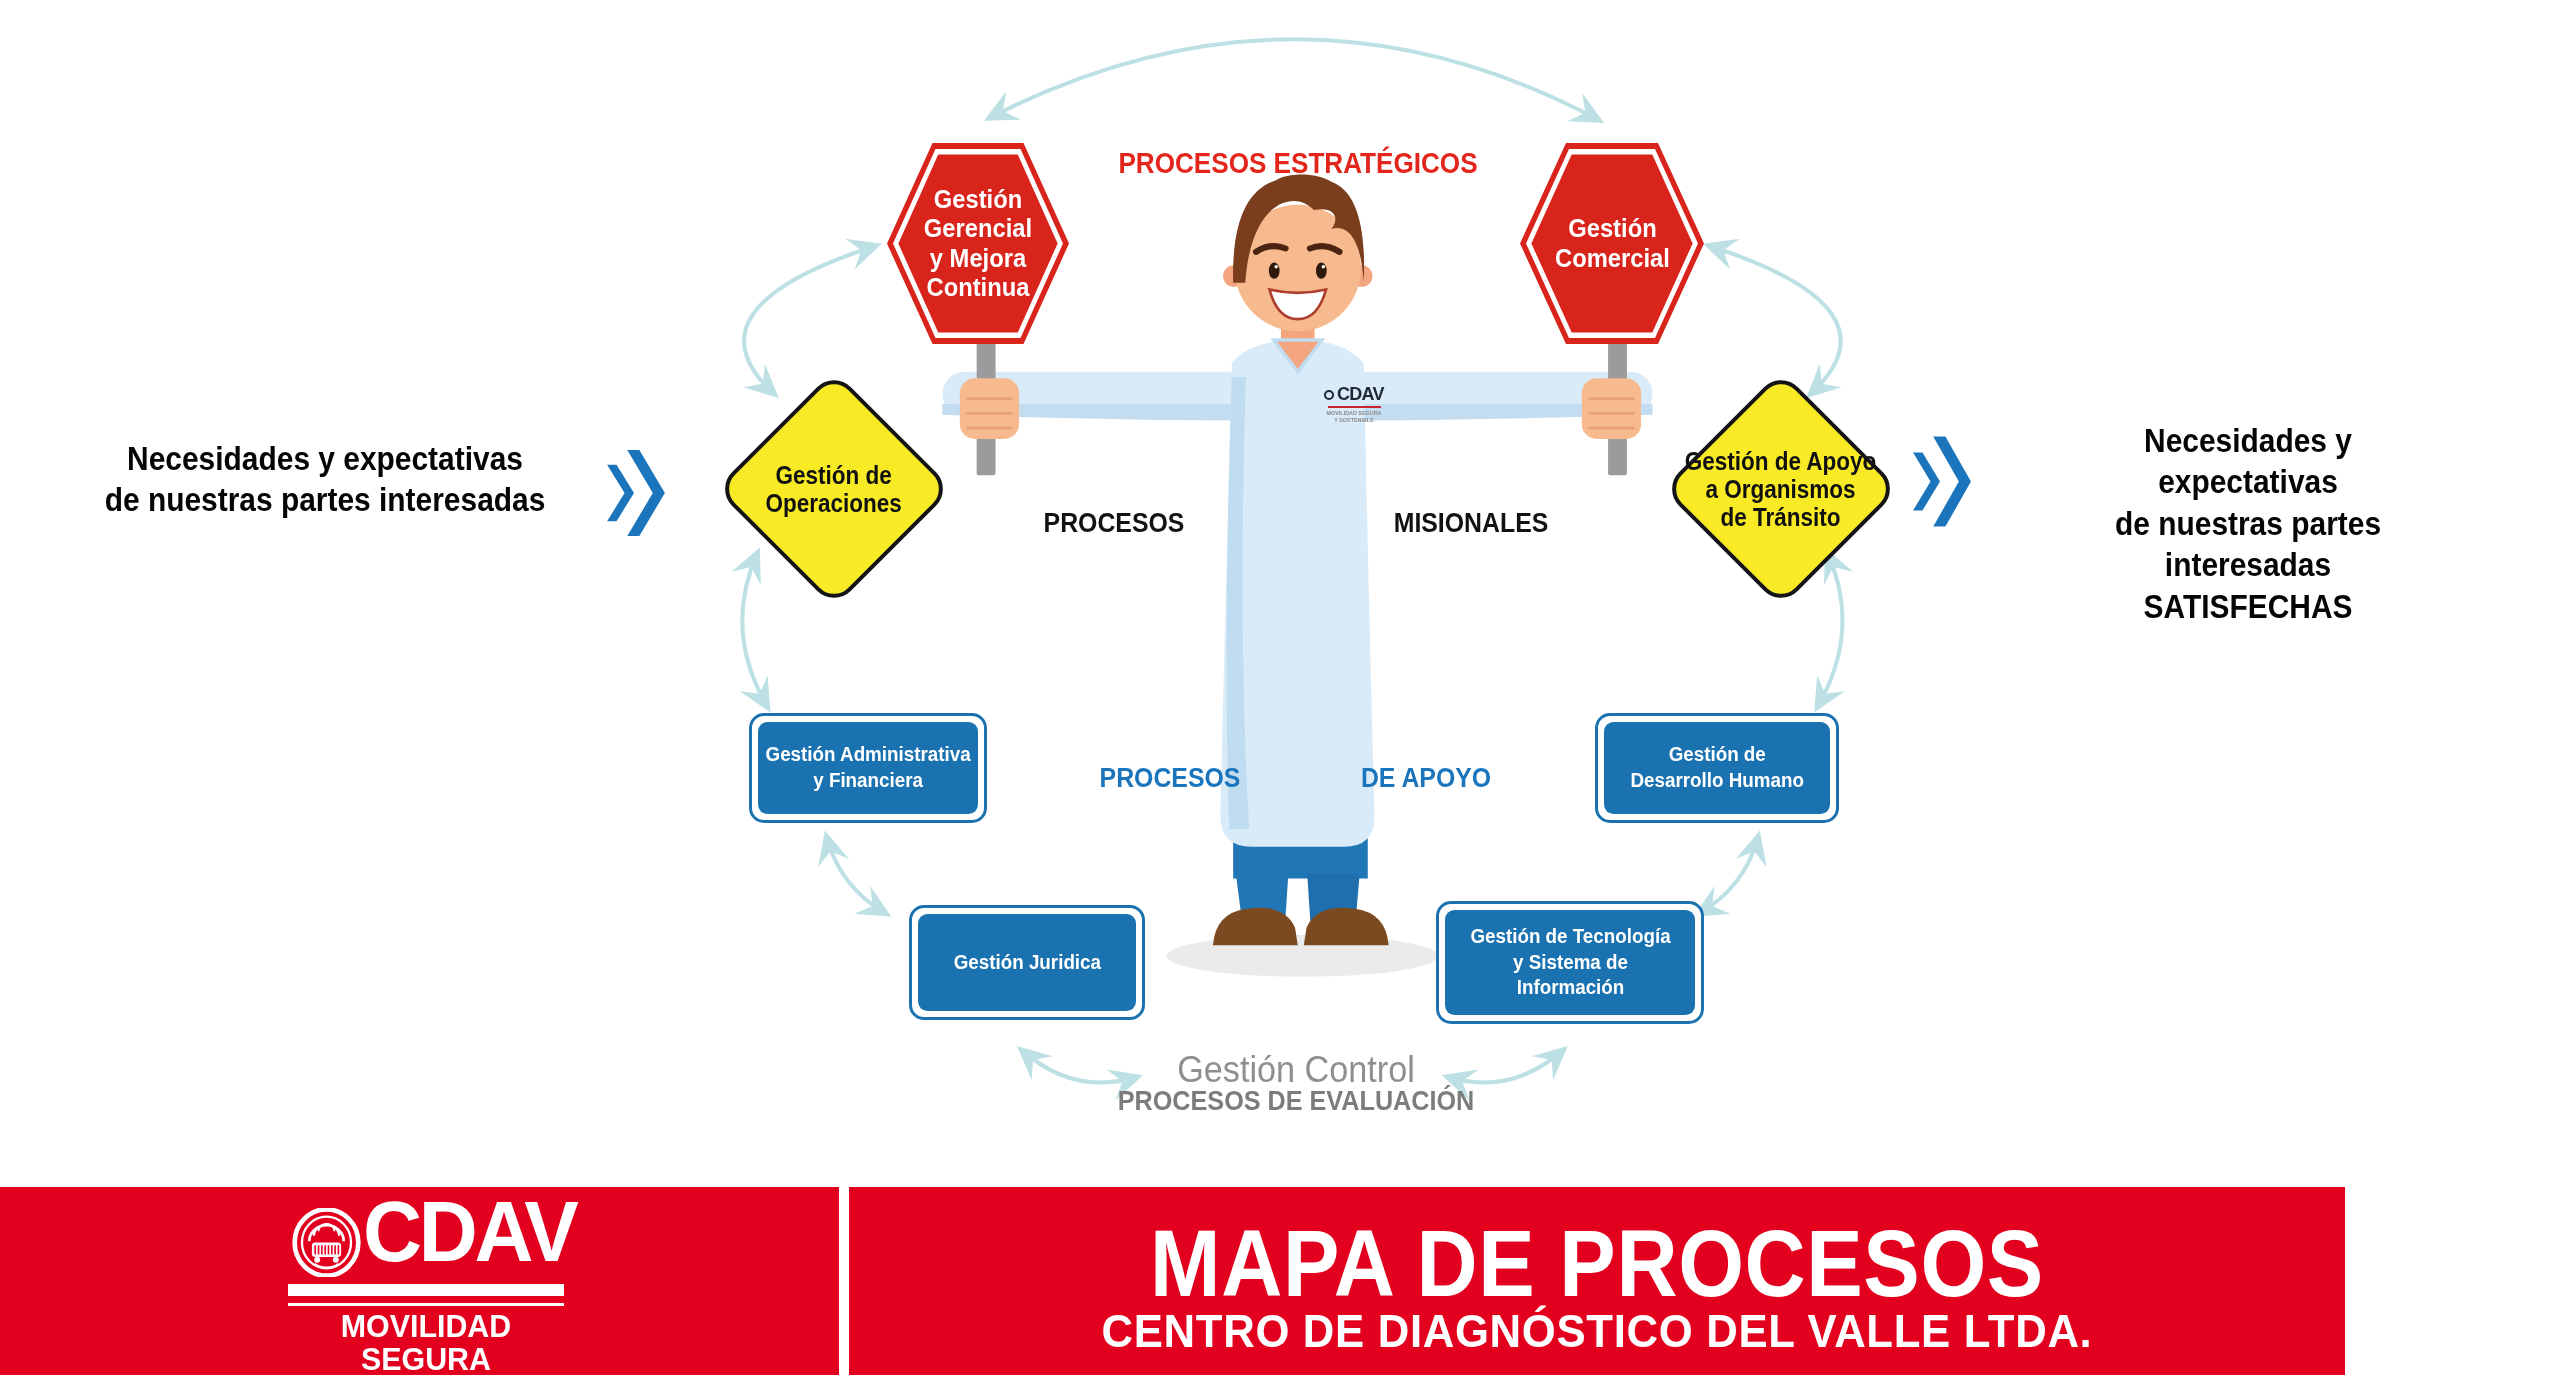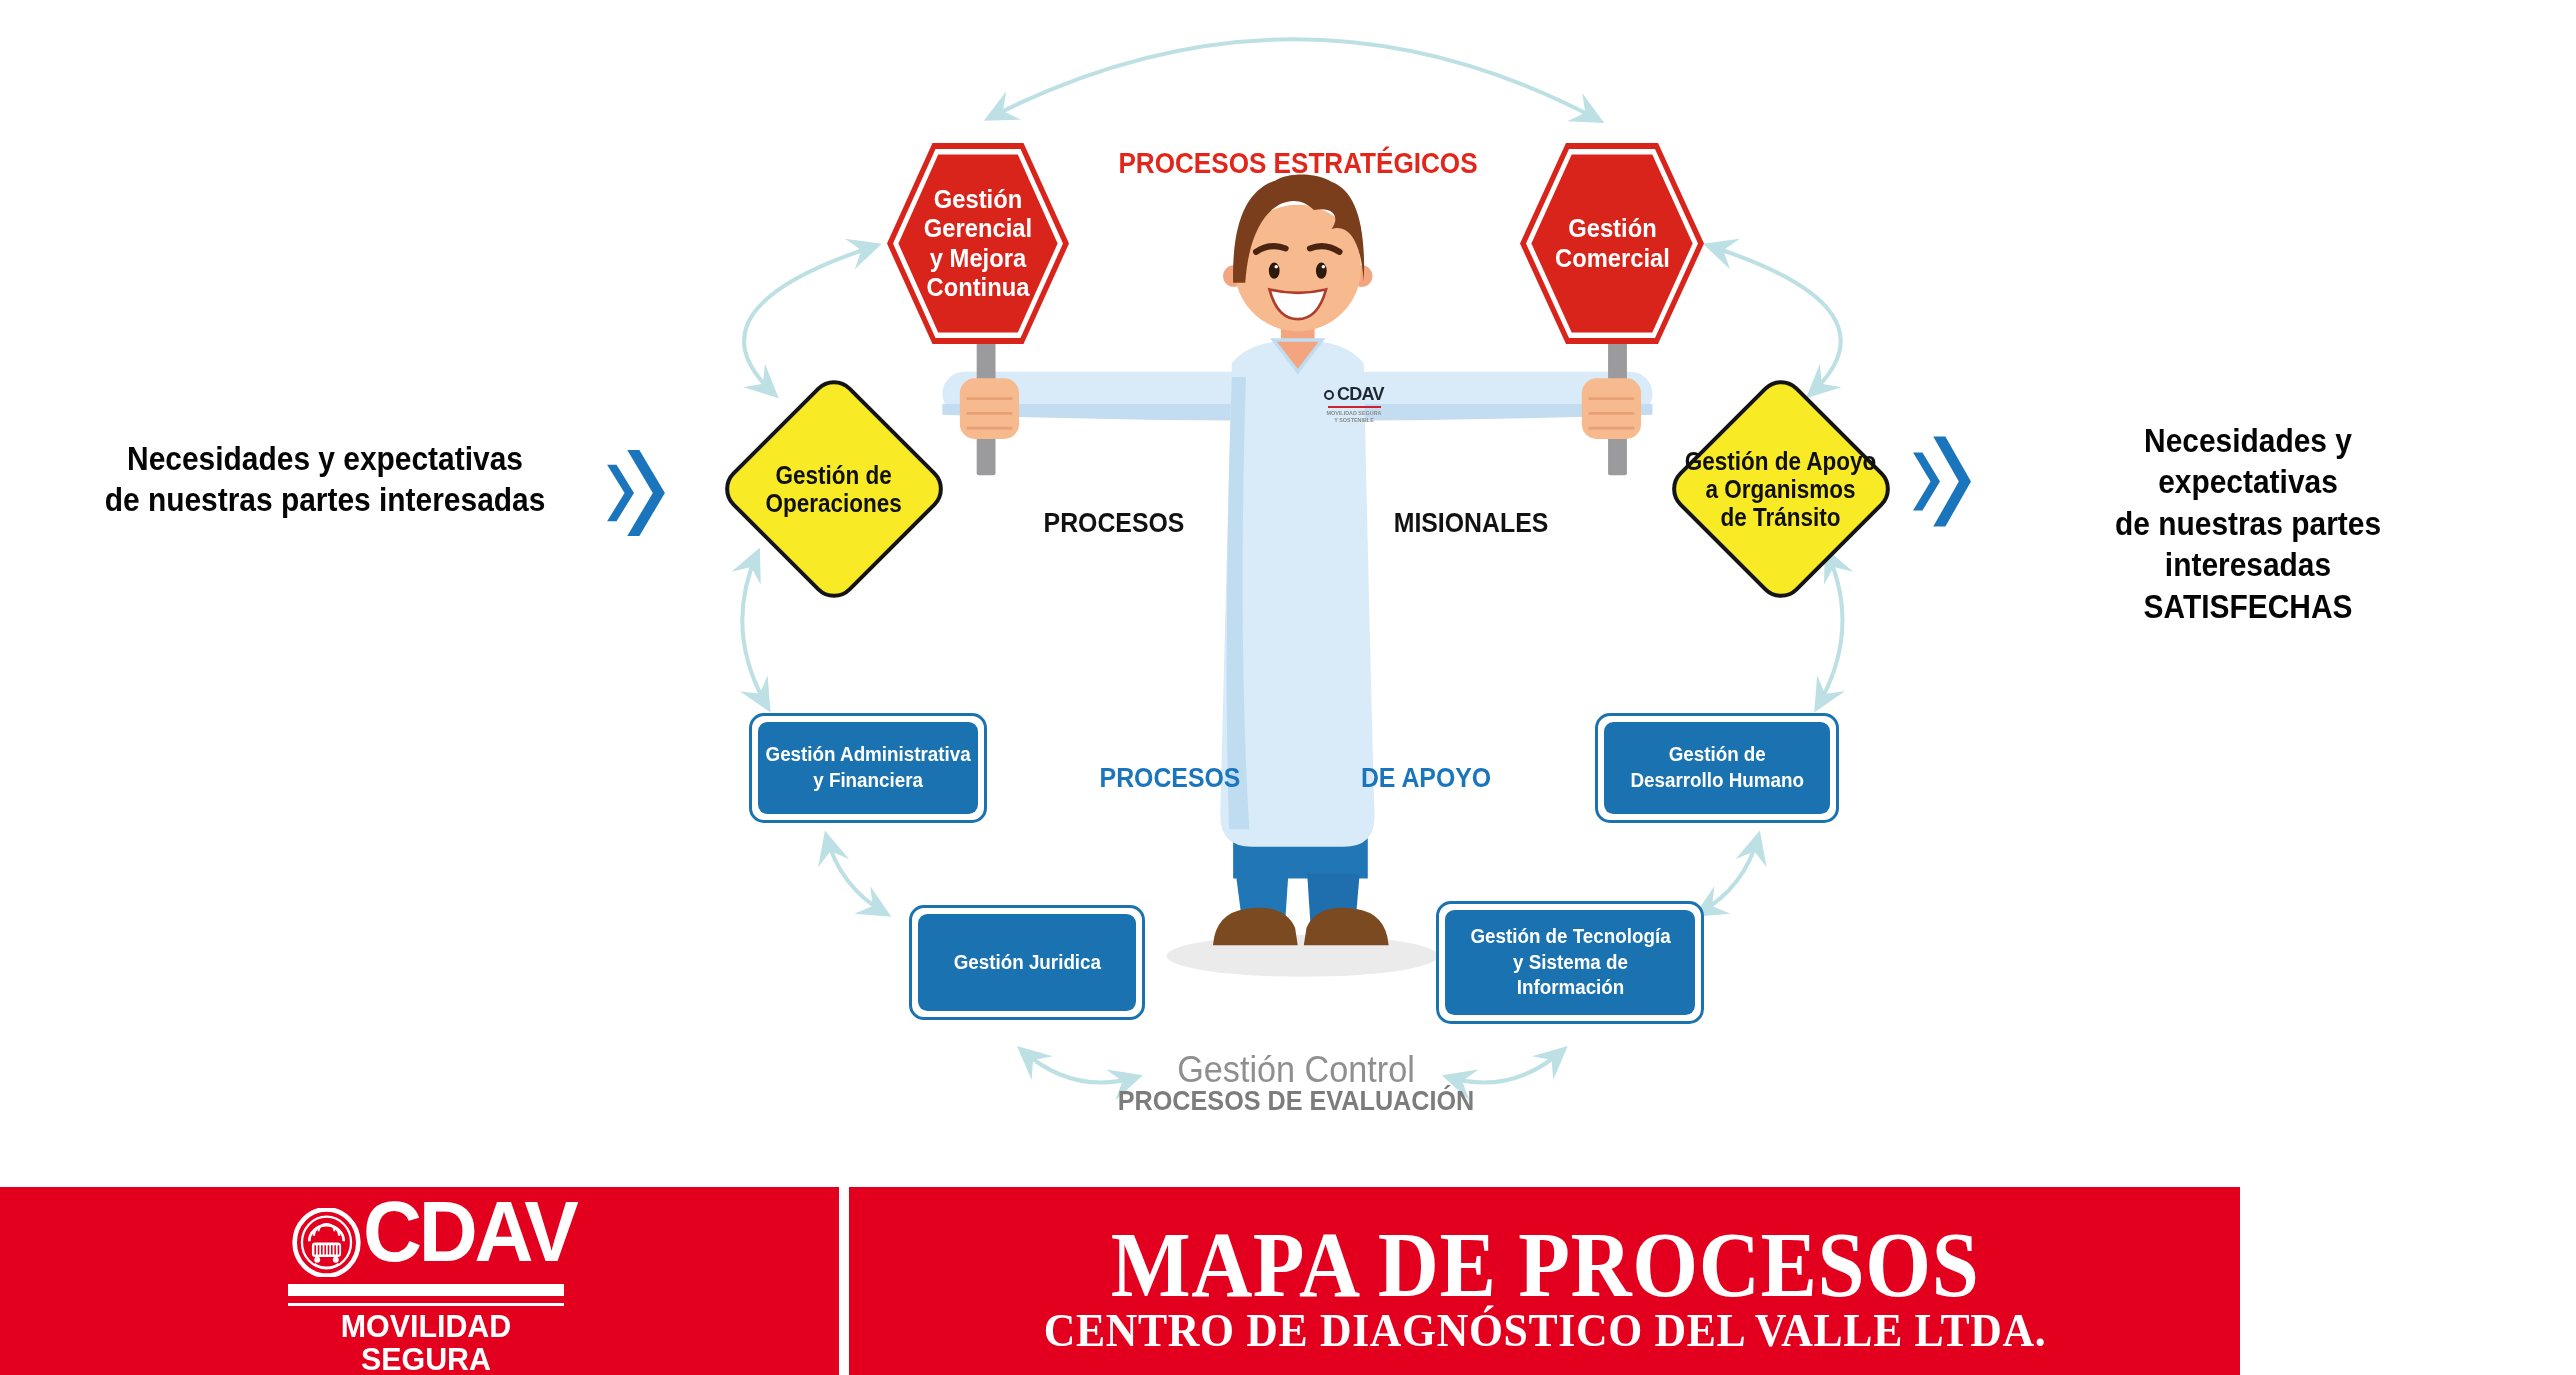--- a/index.html
+++ b/index.html
@@ -51,21 +51,21 @@
   .chest-logo{position:absolute;z-index:5;width:88px;text-align:center;}
   .chest-row{display:flex;align-items:center;justify-content:center;gap:2.7px;}
   .chest-dot{display:inline-block;width:10px;height:10px;border:2px solid #1E2833;border-radius:50%;box-sizing:border-box;}
   .chest-cdav{font-size:18px;font-weight:800;color:#1E2833;letter-spacing:-0.7px;}
   .chest-bar{width:53px;height:2.7px;background:#C92430;margin:0.7px auto 1.3px auto;}
   .chest-tiny{font-size:6px;font-weight:700;color:#8A8A8A;line-height:1.25;white-space:pre-line;transform:scaleX(.9);}
 
   
   .banner{position:absolute;top:1187px;height:189px;background:#E2001E;z-index:6;}
   .banner-left{left:0;width:839px;}
-  .banner-right{left:849px;width:1391px;font-family:Liberation Serif, serif;}
+  .banner-right{left:849px;width:1496px;}
   .cdav-big{position:absolute;left:363px;top:-5.4px;color:#fff;font-size:86px;font-weight:800;
     letter-spacing:-3.4px;transform:scaleX(.95);transform-origin:left center;white-space:nowrap;}
   .cdav-bar{position:absolute;left:288px;top:97px;width:276px;height:12px;background:#fff;}
   .cdav-line{position:absolute;left:288px;top:116px;width:276px;height:3.4px;background:#fff;}
   .cdav-tagline{position:absolute;left:288px;top:124px;width:276px;color:#fff;font-size:31px;
     font-weight:800;line-height:1.05;text-align:center;white-space:pre-line;transform:scaleX(.98);transform-origin:center;}
   .map-title{position:absolute;left:50%;top:23px;color:#fff;font-size:94px;font-weight:800;
     white-space:nowrap;transform:translateX(-50%) scaleX(.9);letter-spacing:0.7px;}
   .map-subtitle{position:absolute;left:50%;top:117px;color:#fff;font-size:46px;font-weight:700;
     white-space:nowrap;transform:translateX(-50%) scaleX(.95);letter-spacing:0.7px;}

